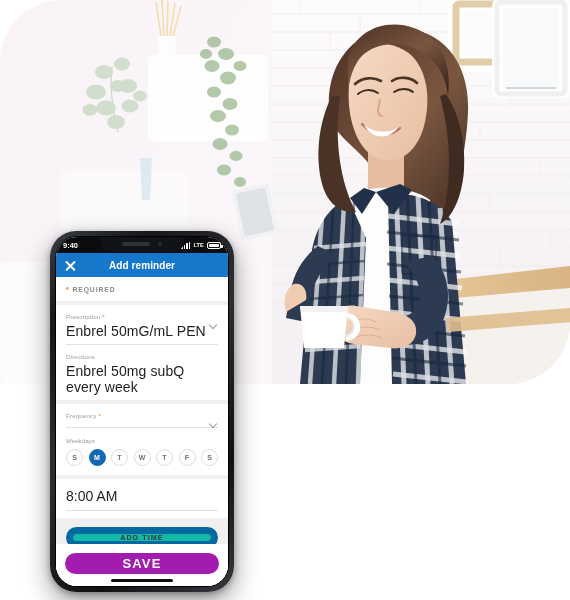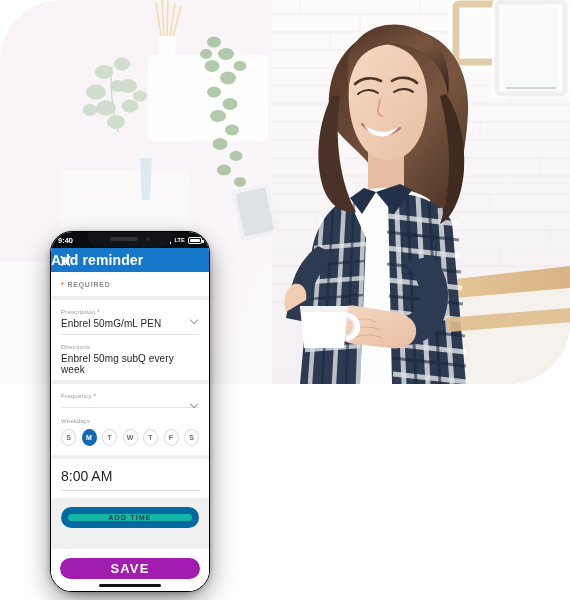--- a/index.html
+++ b/index.html
@@ -17,24 +17,25 @@
     border-top-left-radius: 62px;
     border-bottom-right-radius: 62px;
     overflow: hidden;
     background: #f6f2f6;
   }
   .hero-svg { display:block; width:570px; height:384px; }
 
   
   .phone {
     position: absolute; left: 50px; top: 231px;
-    width: 160px; height: 361px;
+    width: 184px; height: 361px;
     border-radius: 26px;
     background: linear-gradient(135deg,#3a3d42 0%,#16181b 18%,#2c2f34 45%,#101113 75%,#35383d 100%);
     box-shadow: 0 10px 26px rgba(0,0,0,.40), 0 2px 6px rgba(0,0,0,.3);
+    padding: 5px;
   }
   .phone-inner {
     position: relative; width: 100%; height: 100%;
     border-radius: 22px; overflow: hidden; background:#fff;
     border: 1px solid #000;
   }
   .notch {
     position: absolute; left: 50%; transform: translateX(-50%); top: 0;
     width: 84px; height: 15px; background: #111316;
     border-bottom-left-radius: 10px; border-bottom-right-radius: 10px;
@@ -72,39 +73,39 @@
   }
   .close-x {
     width: 13px; height: 13px; position:relative; cursor:pointer; flex:0 0 auto;
   }
   .close-x::before,.close-x::after{
     content:""; position:absolute; left:0; top:6px; width:13px; height:1.6px;
     background:#fff; border-radius:1px;
   }
   .close-x::before{ transform: rotate(45deg);} .close-x::after{ transform: rotate(-45deg);}
   .appbar-title{
-    position:absolute; left:0; right:0; text-align:left; color:#fff;
-    font-size: 14px; font-weight: 700; letter-spacing:.1px; pointer-events:none;
+    position:absolute; left:0; right:0; text-align:center; color:#fff;
+    font-size: 10px; font-weight: 700; letter-spacing:.1px; pointer-events:none;
   }
 
   
   .screen { position:absolute; top:40px; left:0; right:0; bottom:0; background:#f0f0f0; }
 
   .required-row{
     background:#fff; padding: 9px 10px 8px 10px;
     font-size: 6.8px; letter-spacing:.9px; color:#8a8a8a; font-weight:600;
   }
   .req-star{ color:#e8761a; font-size:7px; }
 
   .card{ background:#fff; margin-top: 4px; padding: 0 10px; }
   .field{ padding: 8px 0 5px 0; position:relative; border-bottom:1px solid #e2e2e2; }
   .field:last-child{ border-bottom:none; }
   .f-label{ font-size:6.2px; color:#9b9b9b; letter-spacing:.15px; margin-bottom:3px; }
   .f-label .req-star{ font-size:6.2px; }
-  .f-value{ font-size:10px; color:#1f1f1f; letter-spacing:.1px; }
+  .f-value{ font-size:14px; color:#1f1f1f; letter-spacing:.1px; }
   .chev{
     position:absolute; right:2px; top:17px; width:6px; height:6px;
     border-right:1.1px solid #9a9a9a; border-bottom:1.1px solid #9a9a9a;
     transform: rotate(45deg);
   }
 
   
   .wd-label{ font-size:6.2px; color:#9b9b9b; margin: 9px 0 5px 0; }
   .weekdays{ display:flex; gap:5.5px; padding-bottom: 9px; }
   .wd{

